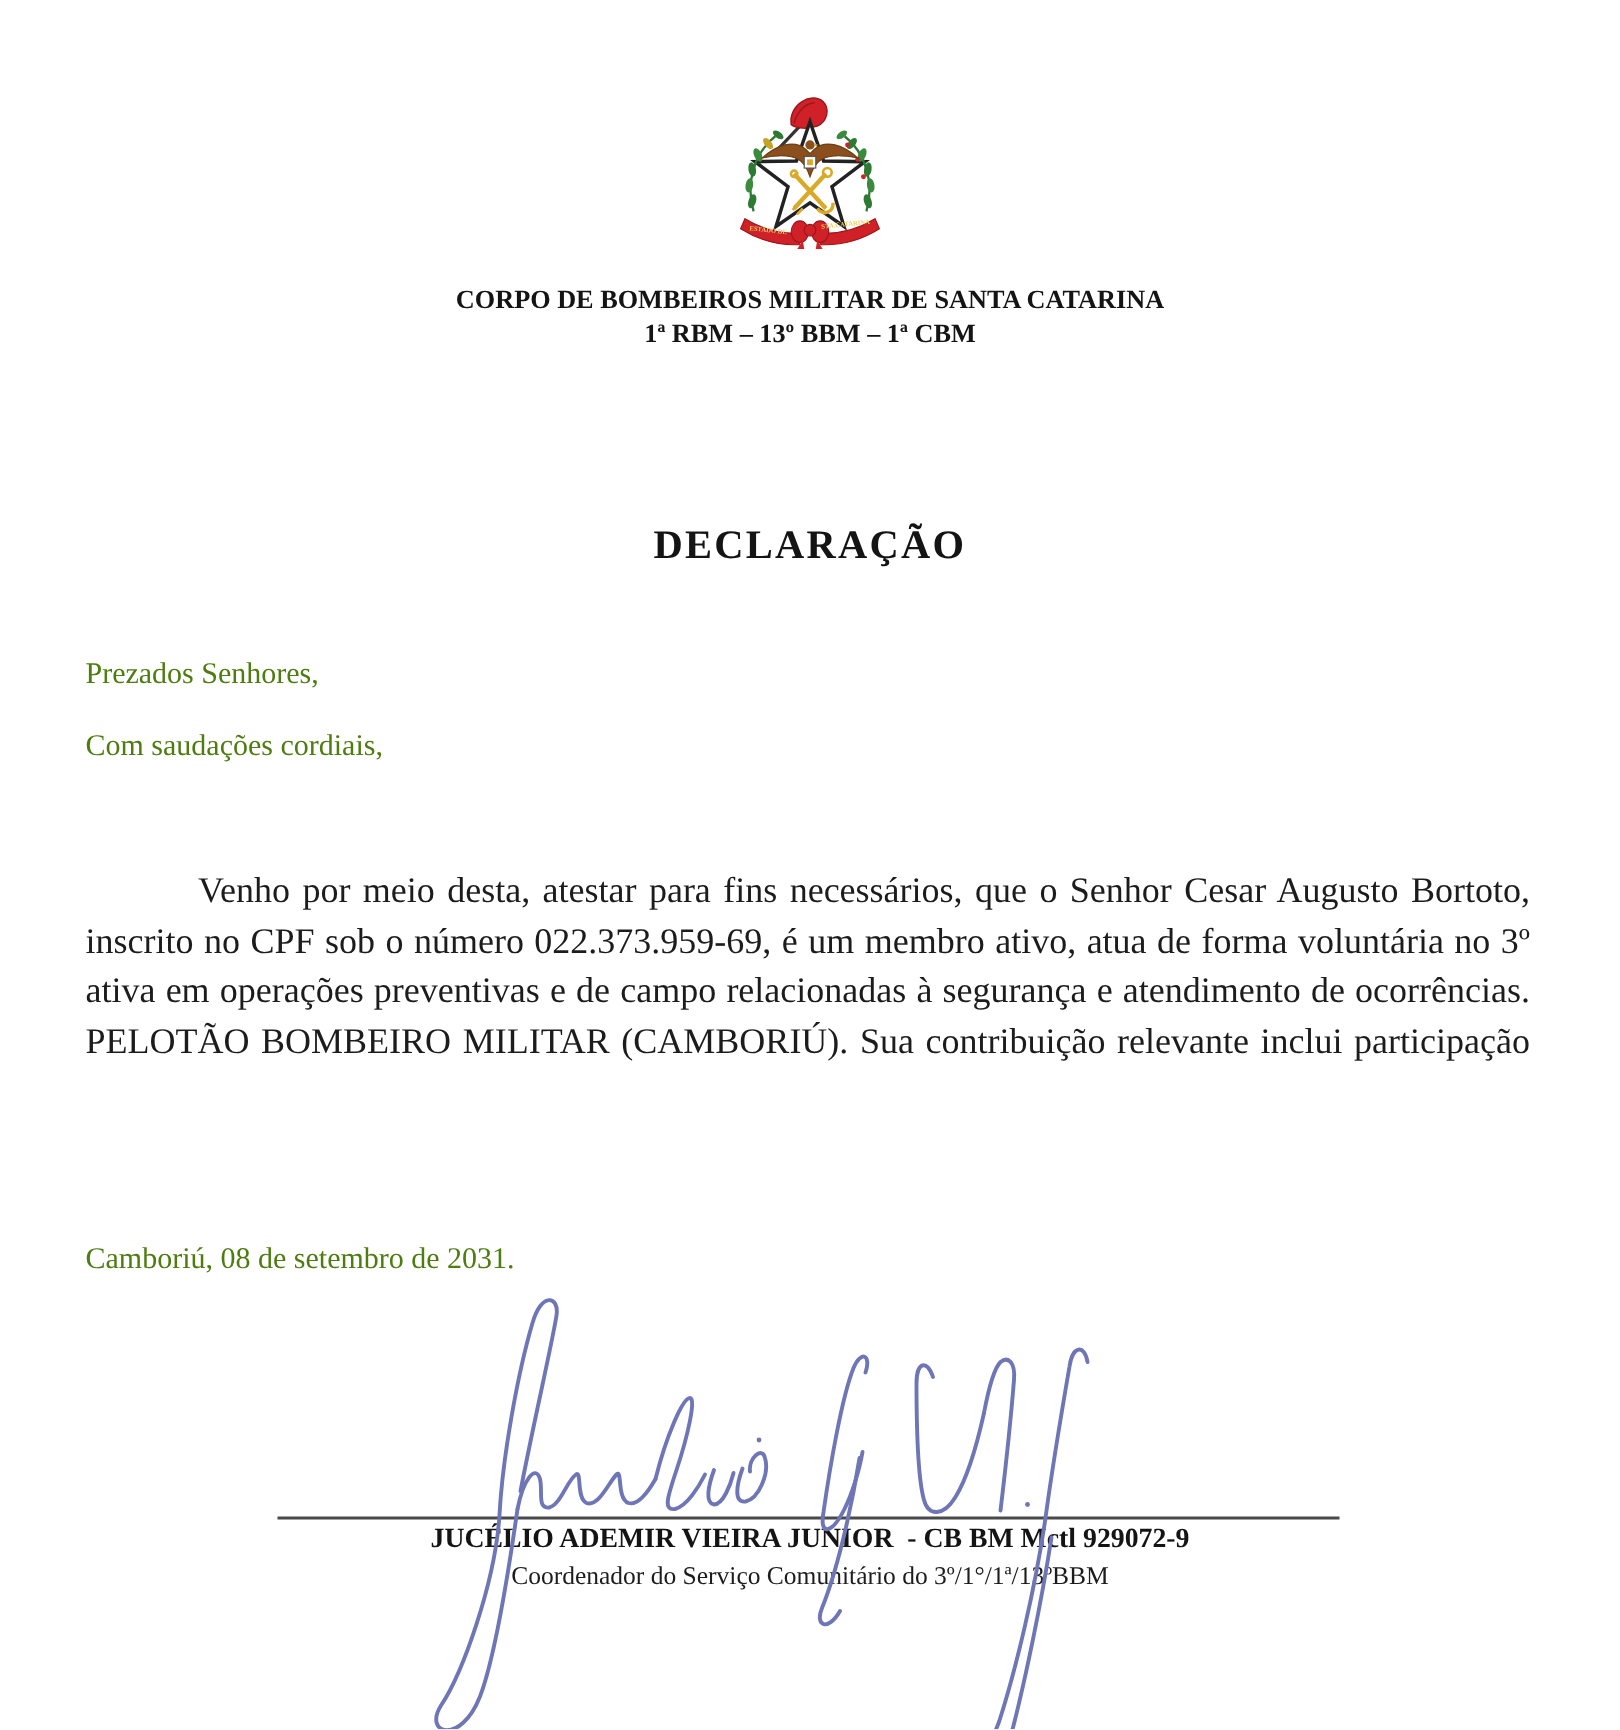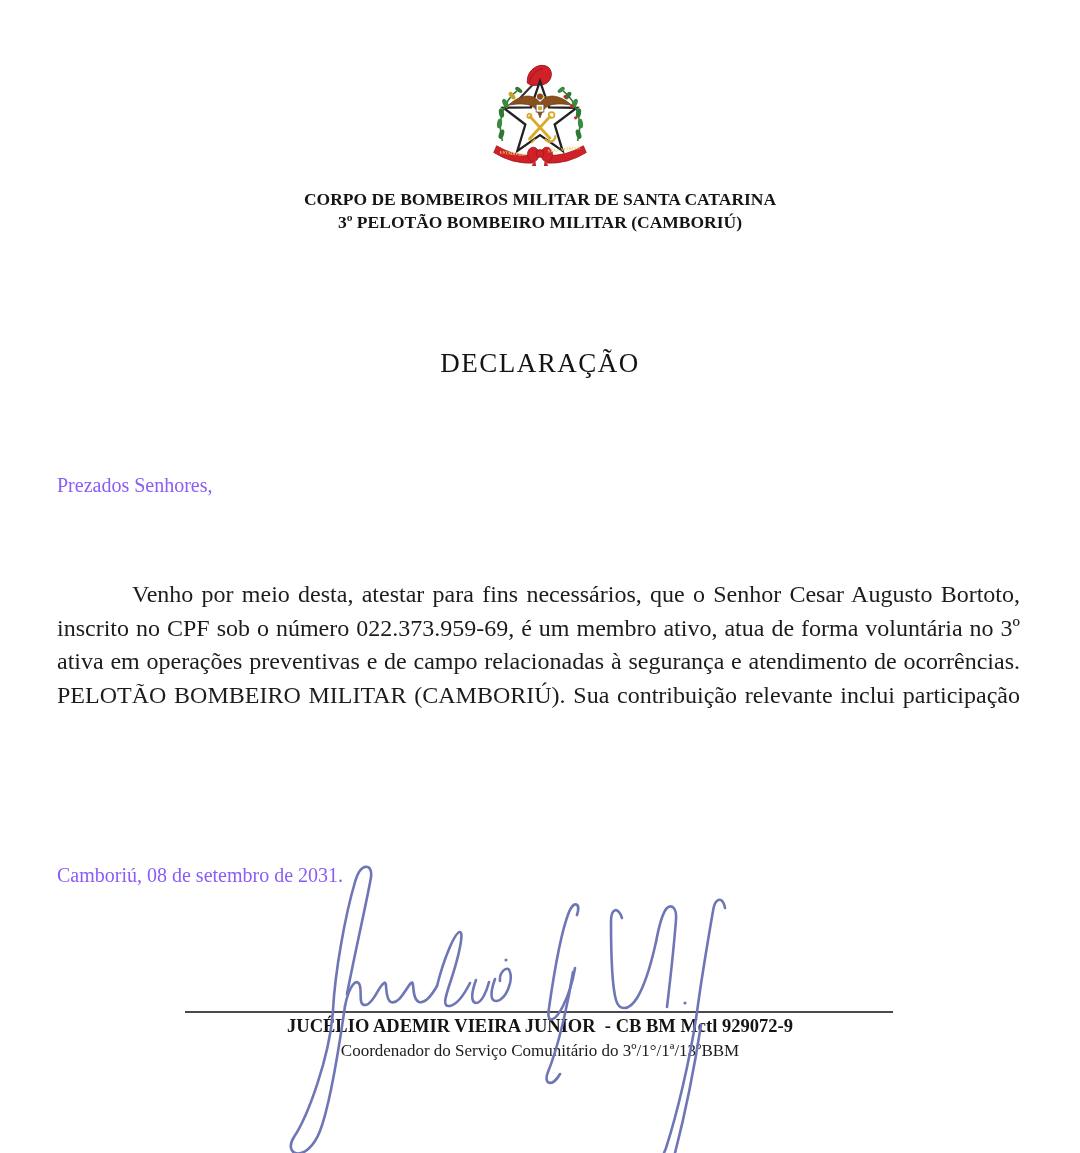--- a/index.html
+++ b/index.html
@@ -12,24 +12,24 @@
     overflow:hidden;
   }
   .emblem{position:absolute;left:487px;top:60px;width:106px;height:106px;}
   .org-header{
     position:absolute;left:0;top:188px;width:1080px;
     text-align:center;font-weight:bold;font-size:17.5px;line-height:22.5px;
     color:#141414;
   }
   .doc-title{
     position:absolute;left:0;top:348px;width:1080px;
-    text-align:center;font-weight:normal;font-size:27px;letter-spacing:1.5px;
+    text-align:center;font-weight:bold;font-size:27px;letter-spacing:1.5px;
     color:#141414;
   }
-  .bodyline{position:absolute;left:57px;width:963px;font-size:20px;color:#8b5cf6;margin-top:36px;}
+  .bodyline{position:absolute;left:57px;width:963px;font-size:20px;color:#4d7c0f;}
   .main-para{
     position:absolute;left:57px;top:578px;width:963px;
     font-size:24px;line-height:33.5px;color:#1c1c1c;
   }
   .justline{text-align:justify;text-align-last:justify;}
   .justline.first{text-indent:75px;}
   .sig-rule{
     position:absolute;left:185px;top:1011px;width:708px;height:0;
     border-top:2px solid #4a4a4a;
   }
@@ -95,26 +95,27 @@
     <ellipse cx="62" cy="98" rx="6" ry="7.5" fill="#cf2127" stroke="#9e161b" stroke-width="0.8"></ellipse>
     <circle cx="55" cy="97" r="4" fill="#cf2127" stroke="#9e161b" stroke-width="0.8"></circle>
     <path d="M50,104 L45,112 L51,110 Z" fill="#cf2127"></path>
     <path d="M60,104 L65,112 L59,110 Z" fill="#cf2127"></path>
     <text x="13" y="97" font-size="4.6" font-weight="bold" fill="#f0d060" transform="rotate(6 13 97)">ESTADO DE</text>
     <text x="63" y="96" font-size="4.6" font-weight="bold" fill="#f0d060" transform="rotate(-6 63 96)">STA.CATARINA</text>
   </svg>
 
   <div class="org-header">
     <div>CORPO DE BOMBEIROS MILITAR DE SANTA CATARINA</div>
-    <div>3º PELOTÃO BOMBEIRO MILITAR (CAMBORIÚ)</div>
+    <div>1ª RBM – 13º BBM – 1ª CBM</div>
   </div>
 
   <div class="doc-title">DECLARAÇÃO</div>
 
   <div class="bodyline" style="top:438px">Prezados Senhores,</div>
+  <div class="bodyline" style="top:486px">Com saudações cordiais,</div>
 
   <div class="main-para">
     <div class="justline first">Venho por meio desta, atestar para fins necessários, que o Senhor Cesar Augusto Bortoto,</div>
     <div class="justline">inscrito no CPF sob o número 022.373.959-69, é um membro ativo, atua de forma voluntária no 3º</div>
     <div class="justline">ativa em operações preventivas e de campo relacionadas à segurança e atendimento de ocorrências.</div>
     <div class="justline">PELOTÃO BOMBEIRO MILITAR (CAMBORIÚ). Sua contribuição relevante inclui participação</div>
   </div>
 
   <div class="bodyline" style="top:828px">Camboriú, 08 de setembro de 2031.</div>
 

